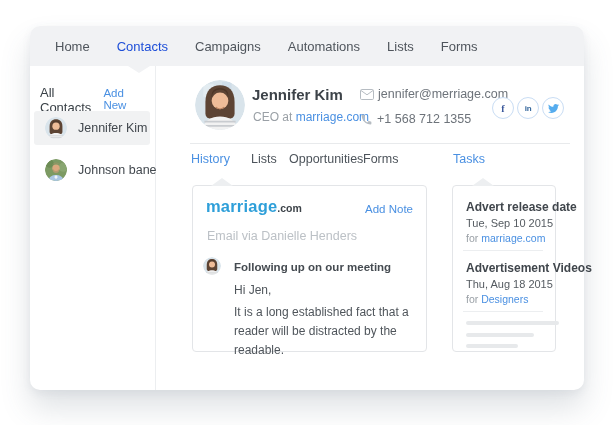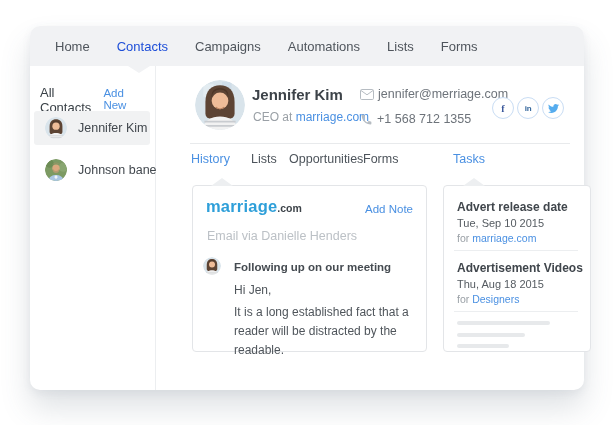--- a/index.html
+++ b/index.html
@@ -52,21 +52,21 @@
   .tab { position:absolute; top:86px; font-size:12.5px; color:#4d545b; text-decoration:none; cursor:pointer; }
   .tab.active { color:#4a90e2; }
   .tab-0 { left:35px; } .tab-1 { left:95px; } .tab-2 { left:133px; } .tab-3 { left:207px; } .tab-4 { left:297px; }
 
   .card { position:absolute; top:119px; height:167px; background:#fff; border:1px solid #e3e5e8; border-radius:4px; }
   .card-notch { position:absolute; top:-8px; width:0; height:0;
                 border-left:11px solid transparent; border-right:11px solid transparent;
                 border-bottom:8px solid #edeff1; }
   .history-card { left:36px; width:235px; }
   .history-card .card-notch { left:18px; }
-  .tasks-card { left:287px; width:148px; }
+  .tasks-card { left:296px; width:104px; }
   .tasks-card .card-notch { left:19px; }
 
   
   .hc-logo { position:absolute; left:13px; top:11px; }
   .logo-main { font-size:16.5px; font-weight:bold; color:#2e9fd9; letter-spacing:0.2px; }
   .logo-suffix { font-size:10.5px; font-weight:bold; color:#3d4349; }
   .hc-addnote { position:absolute; right:13px; top:17px; font-size:11.5px; color:#4a90e2; text-decoration:none; cursor:pointer; }
   .hc-emailvia { position:absolute; left:14px; top:43px; font-size:12.5px; color:#bcc1c6; cursor:text; }
   .hc-msg-avatar { position:absolute; left:10px; top:71px; width:18px; height:18px; border-radius:50%; overflow:hidden; }
   .hc-msg-title { position:absolute; left:41px; top:75px; font-size:11.5px; font-weight:bold; color:#454b51; }

